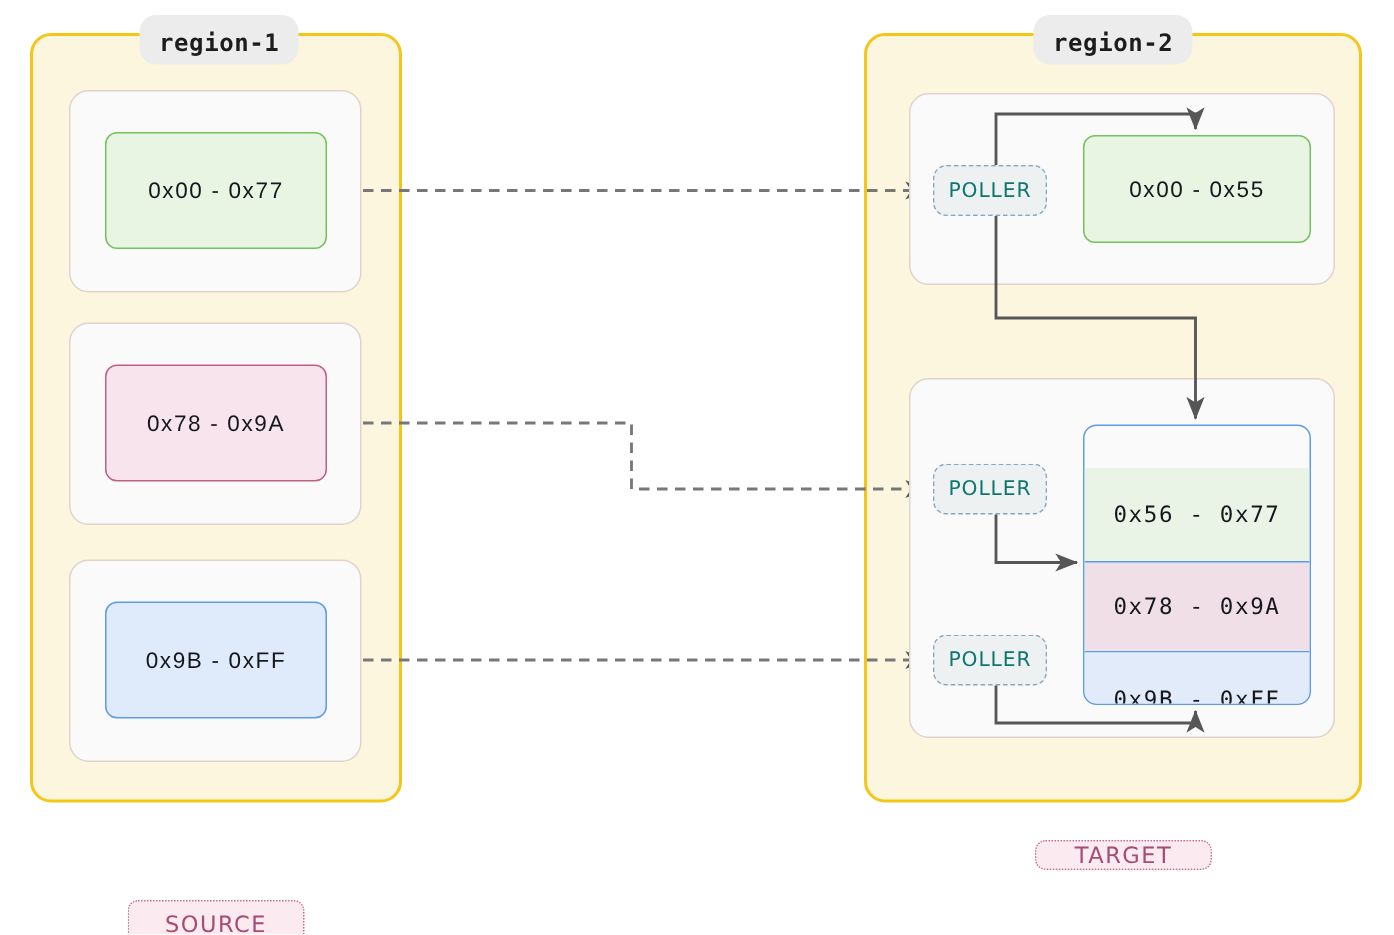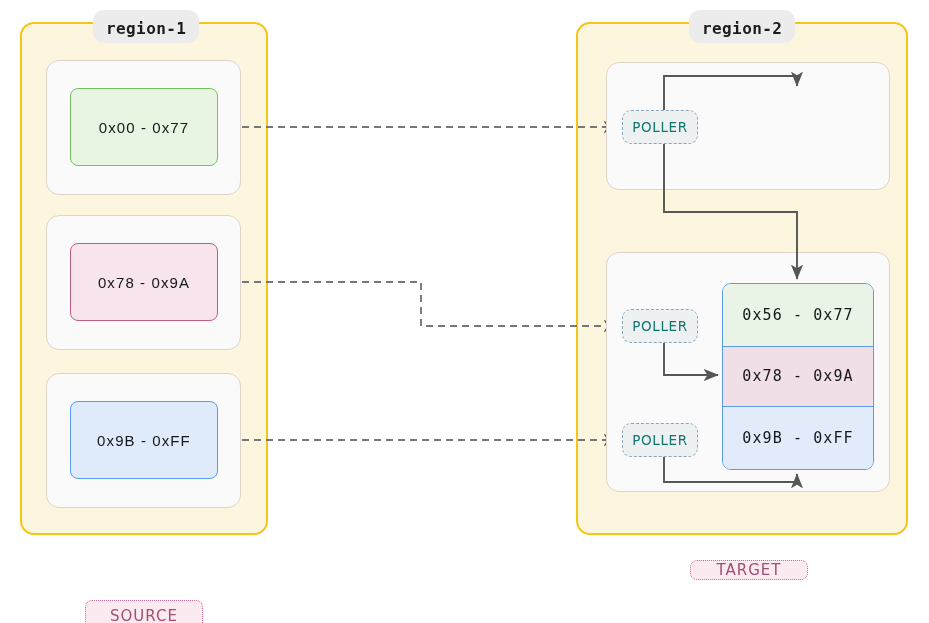--- a/index.html
+++ b/index.html
@@ -171,29 +171,30 @@
   <div class="subbox" style="left:46px; top:373px; width:195px; height:135px;"></div>
   <div class="block blue" style="left:70px; top:401px; width:148px; height:78px;">0x9B - 0xFF</div>
 
   <div class="region" style="left:576px; top:22px; width:332px; height:513px;"></div>
   <div class="region-label" style="left:689px; top:10px;">region-2</div>
 
   <div class="subbox" style="left:606px; top:62px; width:284px; height:128px;"></div>
 
   <div class="poller" style="left:622px; top:110px; width:76px; height:34px;">POLLER</div>
 
+  <div class="block green" style="left:722px; top:90px; width:152px; height:72px;">0x00 - 0x55</div>
 
   <div class="subbox" style="left:606px; top:252px; width:284px; height:240px;"></div>
 
   <div class="poller" style="left:622px; top:309px; width:76px; height:34px;">POLLER</div>
 
   <div class="poller" style="left:622px; top:423px; width:76px; height:34px;">POLLER</div>
 
   <div class="stack" style="left:722px; top:283px; width:152px; height:187px;">
-    <div class="stack-seg s-green" style="height:33.33%;">0x56 - 0x77</div>
+    <div class="stack-seg s-green" style="height:33.33%;margin-top:28px;">0x56 - 0x77</div>
     <div class="stack-seg s-pink" style="height:33.33%;">0x78 - 0x9A</div>
     <div class="stack-seg s-blue" style="height:33.34%;">0x9B - 0xFF</div>
   </div>
 
   <svg class="edges above" viewBox="0 0 929 623" xmlns="http://www.w3.org/2000/svg">
     <defs>
       <marker id="arrowSolid" markerWidth="9" markerHeight="9" refX="7.6" refY="3.6" orient="auto" markerUnits="strokeWidth">
         <path d="M0,0.4 L8,3.6 L0,6.8 L2,3.6 Z" fill="#565656"></path>
       </marker>
     </defs>

